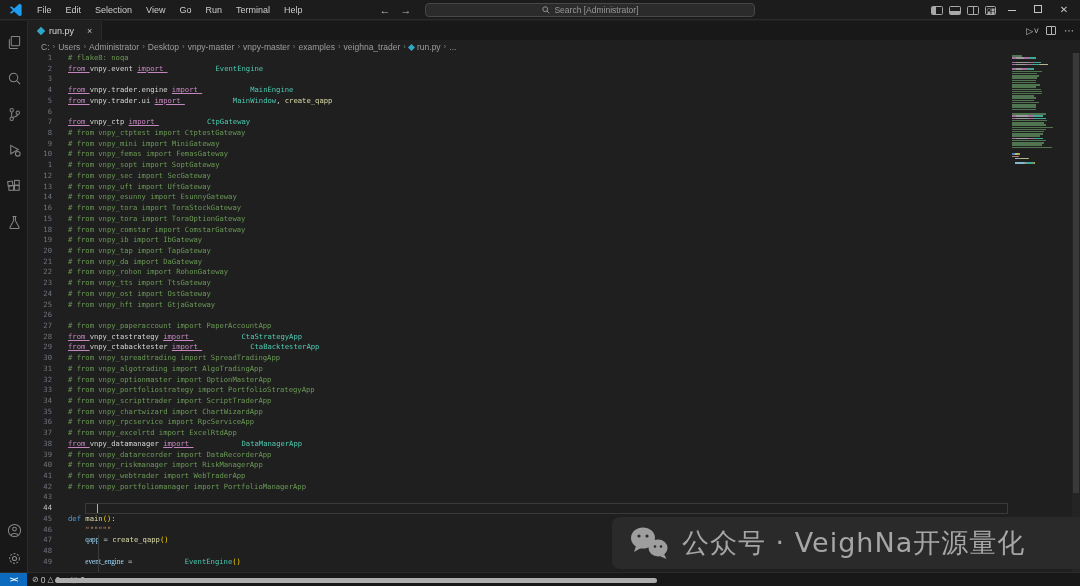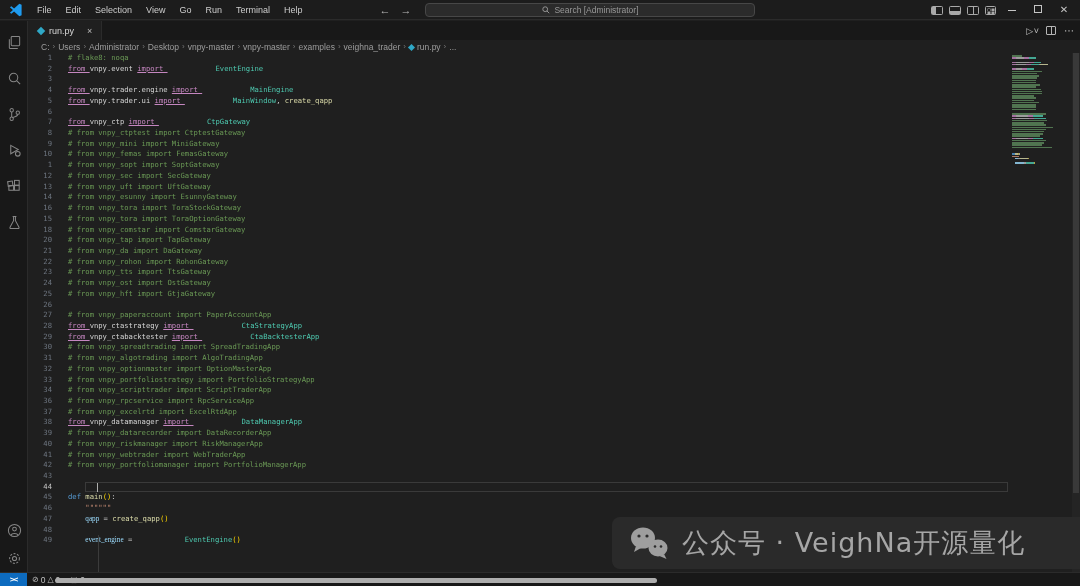--- a/index.html
+++ b/index.html
@@ -233,35 +233,37 @@
         <div class="code-line"><span class="ln">8</span><span class="lc"><span class="tok-c"># from vnpy_ctptest import CtptestGateway</span></span></div>
         <div class="code-line"><span class="ln">9</span><span class="lc"><span class="tok-c"># from vnpy_mini import MiniGateway</span></span></div>
         <div class="code-line"><span class="ln">10</span><span class="lc"><span class="tok-c"># from vnpy_femas import FemasGateway</span></span></div>
         <div class="code-line"><span class="ln">1</span><span class="lc"><span class="tok-c"># from vnpy_sopt import SoptGateway</span></span></div>
         <div class="code-line"><span class="ln">12</span><span class="lc"><span class="tok-c"># from vnpy_sec import SecGateway</span></span></div>
         <div class="code-line"><span class="ln">13</span><span class="lc"><span class="tok-c"># from vnpy_uft import UftGateway</span></span></div>
         <div class="code-line"><span class="ln">14</span><span class="lc"><span class="tok-c"># from vnpy_esunny import EsunnyGateway</span></span></div>
         <div class="code-line"><span class="ln">16</span><span class="lc"><span class="tok-c"># from vnpy_tora import ToraStockGateway</span></span></div>
         <div class="code-line"><span class="ln">15</span><span class="lc"><span class="tok-c"># from vnpy_tora import ToraOptionGateway</span></span></div>
         <div class="code-line"><span class="ln">18</span><span class="lc"><span class="tok-c"># from vnpy_comstar import ComstarGateway</span></span></div>
+        <div class="code-line"><span class="ln">19</span><span class="lc"><span class="tok-c"># from vnpy_ib import IbGateway</span></span></div>
         <div class="code-line"><span class="ln">20</span><span class="lc"><span class="tok-c"># from vnpy_tap import TapGateway</span></span></div>
         <div class="code-line"><span class="ln">21</span><span class="lc"><span class="tok-c"># from vnpy_da import DaGateway</span></span></div>
         <div class="code-line"><span class="ln">22</span><span class="lc"><span class="tok-c"># from vnpy_rohon import RohonGateway</span></span></div>
         <div class="code-line"><span class="ln">23</span><span class="lc"><span class="tok-c"># from vnpy_tts import TtsGateway</span></span></div>
         <div class="code-line"><span class="ln">24</span><span class="lc"><span class="tok-c"># from vnpy_ost import OstGateway</span></span></div>
         <div class="code-line"><span class="ln">25</span><span class="lc"><span class="tok-c"># from vnpy_hft import GtjaGateway</span></span></div>
         <div class="code-line"><span class="ln">26</span><span class="lc"></span></div>
         <div class="code-line"><span class="ln">27</span><span class="lc"><span class="tok-c"># from vnpy_paperaccount import PaperAccountApp</span></span></div>
         <div class="code-line"><span class="ln">28</span><span class="lc"><span class="tok-k">from </span><span class="tok-m">vnpy_ctastrategy </span><span class="tok-k">import </span><span class="tok-t">CtaStrategyApp</span></span></div>
         <div class="code-line"><span class="ln">29</span><span class="lc"><span class="tok-k">from </span><span class="tok-m">vnpy_ctabacktester </span><span class="tok-k">import </span><span class="tok-t">CtaBacktesterApp</span></span></div>
         <div class="code-line"><span class="ln">30</span><span class="lc"><span class="tok-c"># from vnpy_spreadtrading import SpreadTradingApp</span></span></div>
         <div class="code-line"><span class="ln">31</span><span class="lc"><span class="tok-c"># from vnpy_algotrading import AlgoTradingApp</span></span></div>
         <div class="code-line"><span class="ln">32</span><span class="lc"><span class="tok-c"># from vnpy_optionmaster import OptionMasterApp</span></span></div>
         <div class="code-line"><span class="ln">33</span><span class="lc"><span class="tok-c"># from vnpy_portfoliostrategy import PortfolioStrategyApp</span></span></div>
         <div class="code-line"><span class="ln">34</span><span class="lc"><span class="tok-c"># from vnpy_scripttrader import ScriptTraderApp</span></span></div>
+        <div class="code-line"><span class="ln">35</span><span class="lc"><span class="tok-c"># from vnpy_chartwizard import ChartWizardApp</span></span></div>
         <div class="code-line"><span class="ln">36</span><span class="lc"><span class="tok-c"># from vnpy_rpcservice import RpcServiceApp</span></span></div>
         <div class="code-line"><span class="ln">37</span><span class="lc"><span class="tok-c"># from vnpy_excelrtd import ExcelRtdApp</span></span></div>
         <div class="code-line"><span class="ln">38</span><span class="lc"><span class="tok-k">from </span><span class="tok-m">vnpy_datamanager </span><span class="tok-k">import </span><span class="tok-t">DataManagerApp</span></span></div>
         <div class="code-line"><span class="ln">39</span><span class="lc"><span class="tok-c"># from vnpy_datarecorder import DataRecorderApp</span></span></div>
         <div class="code-line"><span class="ln">40</span><span class="lc"><span class="tok-c"># from vnpy_riskmanager import RiskManagerApp</span></span></div>
         <div class="code-line"><span class="ln">41</span><span class="lc"><span class="tok-c"># from vnpy_webtrader import WebTraderApp</span></span></div>
         <div class="code-line"><span class="ln">42</span><span class="lc"><span class="tok-c"># from vnpy_portfoliomanager import PortfolioManagerApp</span></span></div>
         <div class="code-line"><span class="ln">43</span><span class="lc"></span></div>
         <div class="code-line current"><span class="ln">44</span><span class="lc"></span><div class="cursor-line-box"></div><div class="caret"></div></div>
         <div class="code-line"><span class="ln">45</span><span class="lc"><span class="tok-d">def </span><span class="tok-f">main</span><span class="tok-b">()</span><span class="tok-w">:</span></span></div>

